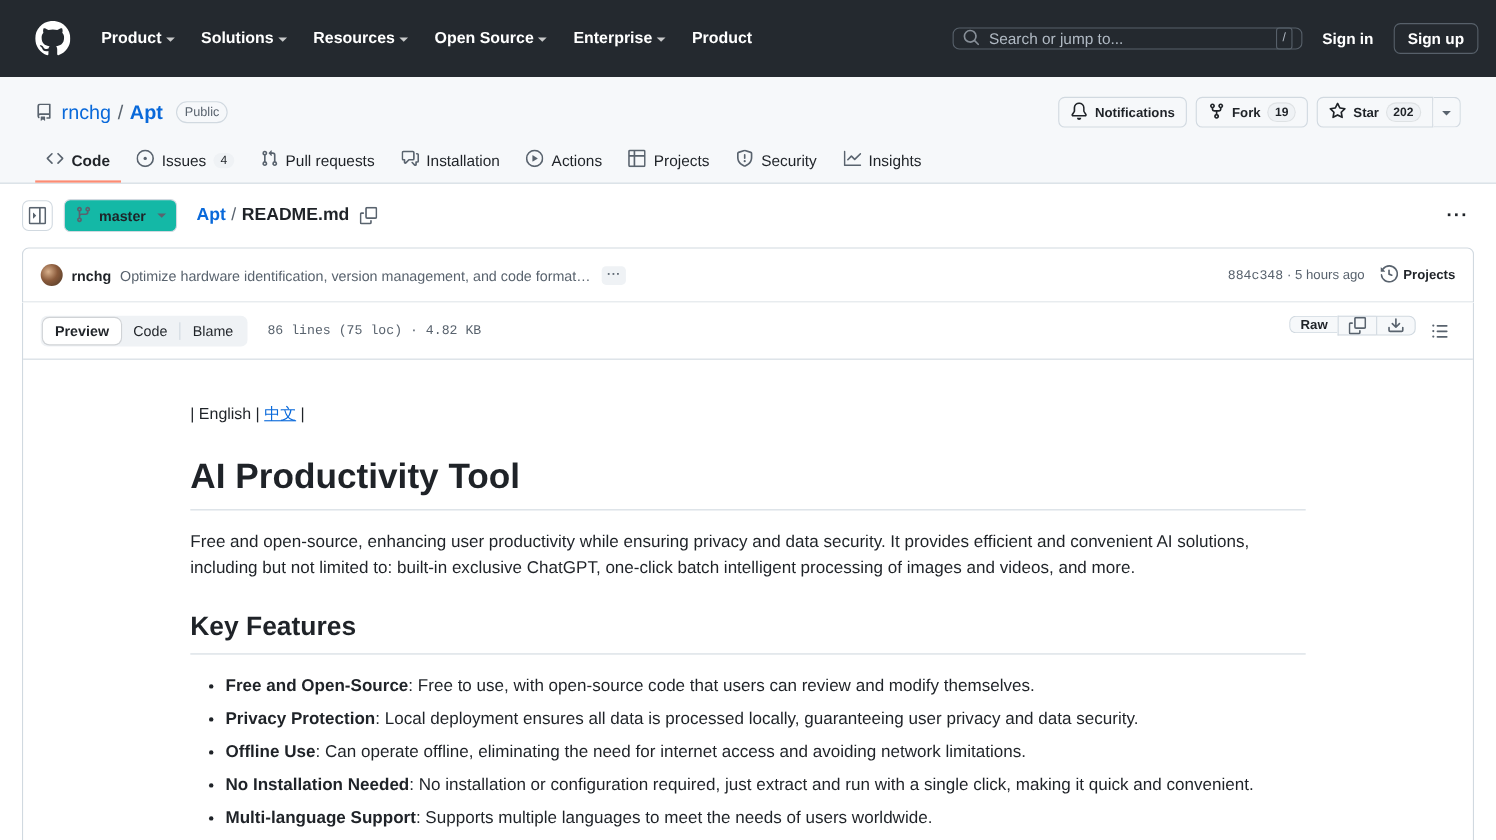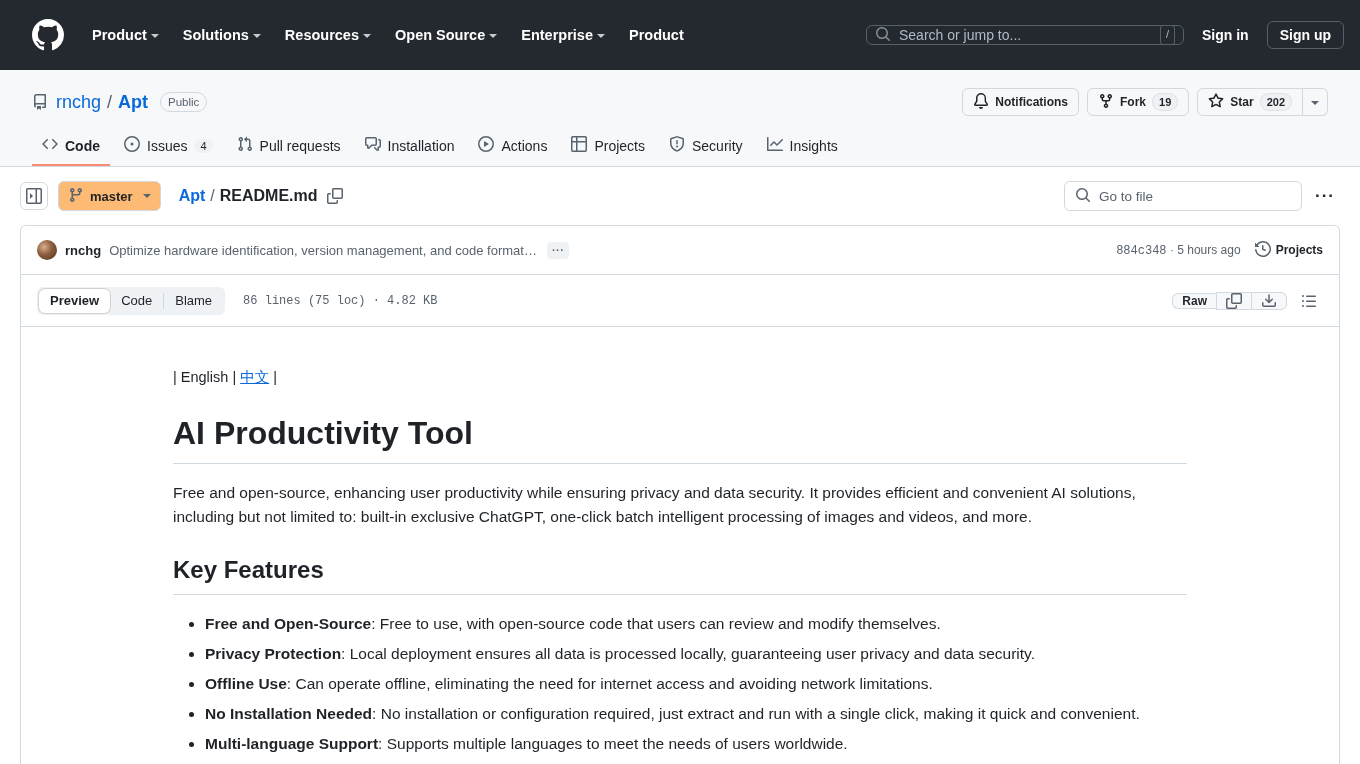--- a/index.html
+++ b/index.html
@@ -161,21 +161,21 @@
     background: #ffffff;
     display: flex; align-items: center; justify-content: center;
     cursor: pointer;
     color: #59636e;
   }
   .branch-btn {
     display: inline-flex; align-items: center; gap: 6px;
     height: 30px;
     border: 1px solid #d1d9e0;
     border-radius: 6px;
-    background: #fdba74;
+    background: #14b8a6;
     padding: 0 9px;
     font-size: 13px; font-weight: 600;
     cursor: pointer;
   }
   .branch-btn .caret {
     width: 0; height: 0;
     border-left: 4px solid transparent;
     border-right: 4px solid transparent;
     border-top: 4px solid #59636e;
     margin-left: 4px;
@@ -275,21 +275,21 @@
     font-weight: 600;
     box-shadow: 0 0 0 1px rgba(31,35,40,.15);
   }
   .seg-div { width: 1px; height: 16px; background: #d1d9e0; align-self: center; }
   .file-meta {
     font-family: "Liberation Mono", monospace;
     font-size: 12px; color: #59636e;
     margin-left: 18px; white-space: nowrap;
   }
   .file-toolbar-right { margin-left: auto; display: flex; align-items: center; gap: 8px; }
-  .tb-group { display: inline-flex; align-items: center; height: 28px; }
+  .tb-group { display: inline-flex; align-items: flex-start; height: 28px; }
   .tb-btn {
     border: 1px solid #d1d9e0;
     background: #f6f8fa;
     display: flex; align-items: center; justify-content: center;
     padding: 0 9px;
     font-size: 12px; font-weight: 600; color: #1f2328;
     cursor: pointer;
     border-right: none;
   }
   .tb-group .tb-btn:first-child { border-radius: 6px 0 0 6px; }
@@ -530,28 +530,20 @@
     <span class="path-file">README.md</span>
     <span class="copy-path">
       <svg width="16" height="16" viewBox="0 0 16 16" fill="currentColor">
           <path d="M0 6.75C0 5.784.784 5 1.75 5h1.5a.75.75 0 0 1 0 1.5h-1.5a.25.25 0 0 0-.25.25v7.5c0 .138.112.25.25.25h7.5a.25.25 0 0 0 .25-.25v-1.5a.75.75 0 0 1 1.5 0v1.5A1.75 1.75 0 0 1 9.25 16h-7.5A1.75 1.75 0 0 1 0 14.25Z"></path>
           <path d="M5 1.75C5 .784 5.784 0 6.75 0h7.5C15.216 0 16 .784 16 1.75v7.5A1.75 1.75 0 0 1 14.25 11h-7.5A1.75 1.75 0 0 1 5 9.25Zm1.75-.25a.25.25 0 0 0-.25.25v7.5c0 .138.112.25.25.25h7.5a.25.25 0 0 0 .25-.25v-7.5a.25.25 0 0 0-.25-.25Z"></path>
         </svg>
     </span>
   </div>
 
   <div class="file-nav-right">
-    <div class="goto-file">
-      <span>
-        <svg width="16" height="16" viewBox="0 0 16 16" fill="#59636e">
-            <path d="M10.68 11.74a6 6 0 0 1-7.922-8.982 6 6 0 0 1 8.982 7.922l3.04 3.04a.749.749 0 0 1-.326 1.275.749.749 0 0 1-.734-.215ZM11.5 7a4.5 4.5 0 1 0-9 0 4.5 4.5 0 0 0 9 0Z"></path>
-          </svg>
-      </span>
-      <span class="ph">Go to file</span>
-    </div>
     <div class="kebab">···</div>
   </div>
 </div>
 
 <div class="content-wrap">
 
   <div class="commit-box">
     <div class="avatar"></div>
     <span class="commit-author">rnchg</span>
     <span class="commit-msg">Optimize hardware identification, version management, and code format…</span>

